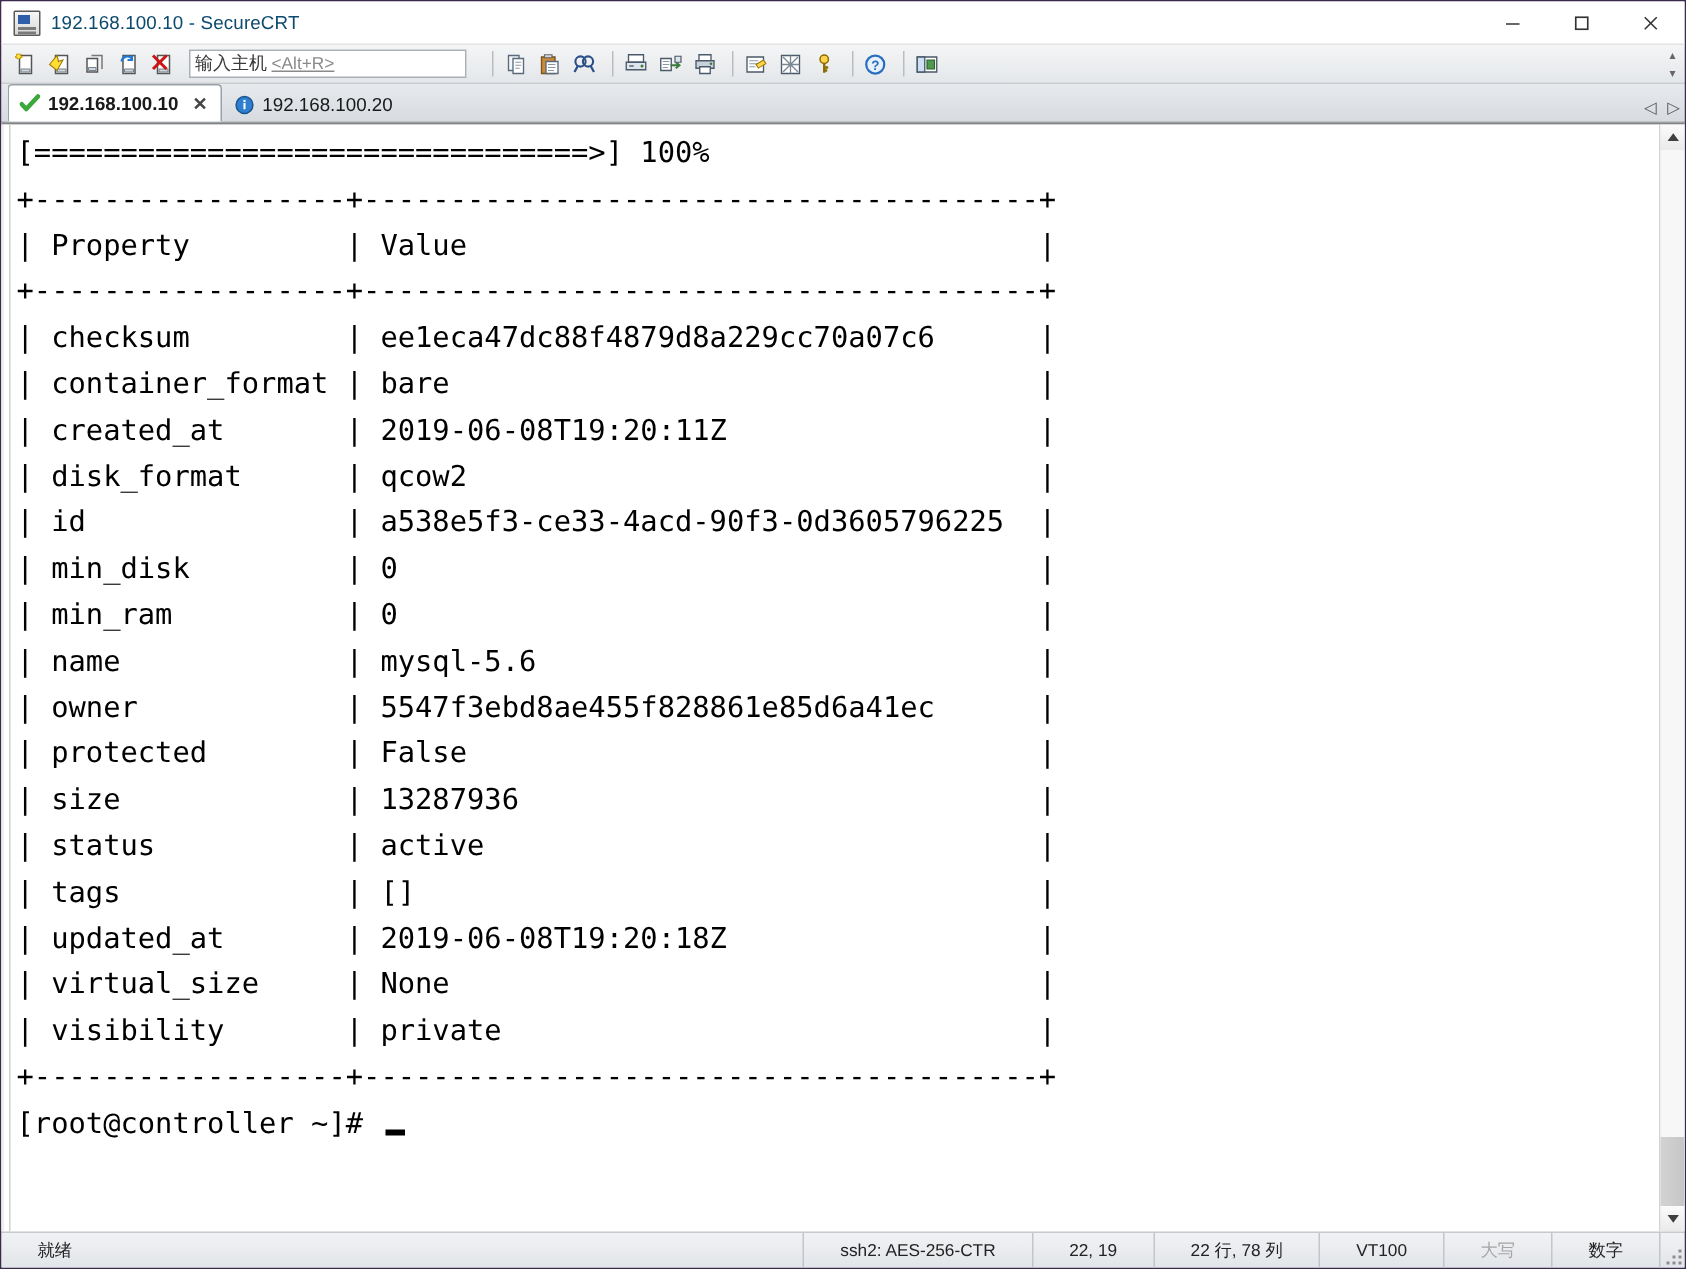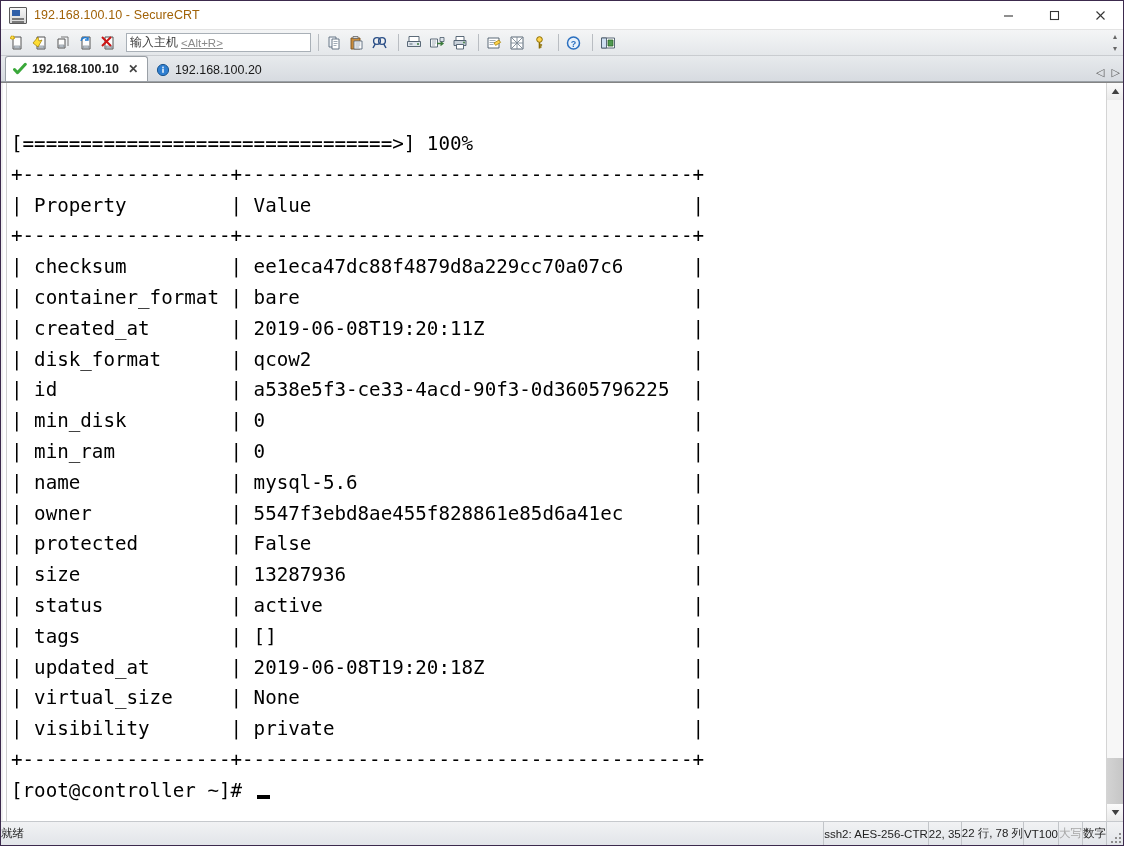--- a/index.html
+++ b/index.html
@@ -36,21 +36,21 @@
   .title-icon::before {
     content: ""; position: absolute; left: 2px; top: 2px;
     width: 8px; height: 6px; background: #2f5fa8;
   }
   .title-icon::after {
     content: ""; position: absolute; left: 2px; top: 10px;
     width: 12px; height: 2px; background: #7a7a7a;
     box-shadow: 0 3px 0 #7a7a7a;
   }
   .title-text {
-    font-size: 12.5px; color: #a16207; letter-spacing: .1px;
+    font-size: 12.5px; color: #0c4a6e; letter-spacing: .1px;
   }
   .win-buttons { position: absolute; right: 0; top: 0; height: 29px; display: flex; }
   .win-btn {
     width: 46px; height: 29px;
     display: flex; align-items: center; justify-content: center;
     color: #333;
   }
   .win-btn svg { display: block; }
 
   
@@ -85,21 +85,21 @@
   }
   .tb-icon svg { position: absolute; left: 2px; top: 2px; }
   .tb-sep {
     width: 1px; height: 17px; background: #b9bdc2;
     margin: 0 5px; flex: 0 0 1px;
   }
   .host-input {
     width: 185px; height: 19px;
     background: #ffffff;
     border: 1px solid #a9b0b7;
-    margin-left: 4px; margin-right: 2px;
+    margin-left: 4px; margin-right: 12px;
     display: flex; align-items: center;
     padding-left: 3px;
     font-size: 12px; color: #555;
     flex: 0 0 185px;
     overflow: hidden; white-space: nowrap;
   }
   .host-input .ph-main { color: #3a3a3a; }
   .host-input .ph-hint { color: #8a8a8a; margin-left: 3px; font-size: 11.5px; text-decoration: underline; }
   .tb-right-spin {
     position: absolute; right: 2px; top: 2px;
@@ -166,21 +166,20 @@
     flex: 1 1 auto;
     background: #ffffff;
     color: #000000;
     font-family: "DejaVu Sans Mono", "Liberation Mono", monospace;
     font-size: 19.2px;
     line-height: 30.8px;
     letter-spacing: 0px;
     padding: 4px 0 0 10px;
     white-space: pre;
     overflow: hidden;
-    margin-top: 42px;
   }
   .terminal .line { height: 30.8px; }
   .cursor-block {
     display: inline-block;
     width: 13px; height: 4px;
     background: #000;
     vertical-align: -2px;
     margin-left: 3px;
   }
 
@@ -209,21 +208,21 @@
   .statusbar {
     height: 24px; flex: 0 0 24px;
     background: linear-gradient(#f1f2f4, #e2e5e9);
     border-top: 1px solid #c6c9cd;
     display: flex; align-items: stretch;
     font-size: 11.5px; color: #222;
     position: relative;
   }
   .sb-cell {
     display: flex; align-items: center;
-    padding: 0 0;
+    padding: 0 24px;
     border-right: 1px solid #c2c5c9;
     white-space: nowrap;
   }
   .sb-cell.grow { flex: 1 1 auto; }
   .sb-cell.dim { color: #a6a6a6; }
   .sb-grip {
     width: 16px; display: flex; align-items: flex-end; justify-content: flex-end;
     padding: 0 2px 2px 0;
   }
   .sb-grip span {
@@ -462,21 +461,21 @@
         <svg width="9" height="7" viewBox="0 0 9 7">
             <path d="M4.5 6.2L0.7 1h7.6z" fill="#3f3f3f"></path>
           </svg>
       </div>
     </div>
   </div>
 
   <div class="statusbar">
     <div class="sb-cell grow">就绪</div>
     <div class="sb-cell">ssh2: AES-256-CTR</div>
-    <div class="sb-cell">22, 35</div>
+    <div class="sb-cell">22, 19</div>
     <div class="sb-cell">22 行, 78 列</div>
     <div class="sb-cell">VT100</div>
     <div class="sb-cell dim">大写</div>
     <div class="sb-cell">数字</div>
     <div class="sb-grip">
         <span></span>
       </div>
   </div>
 
 </div>

